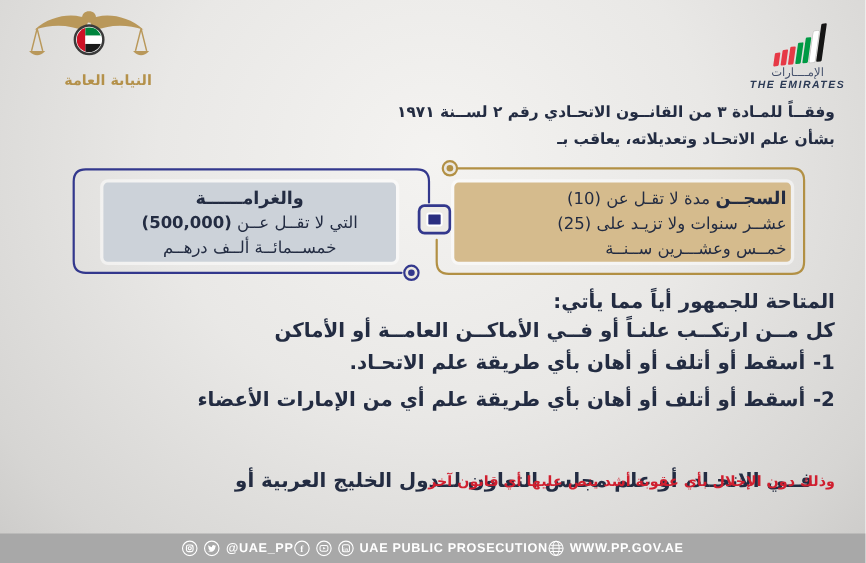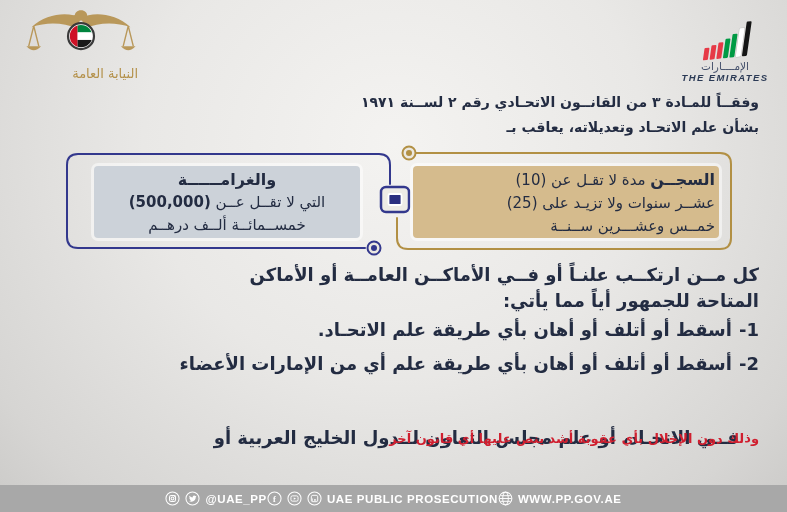--- a/index.html
+++ b/index.html
@@ -6,21 +6,21 @@
   .page{
     position:relative;width:787px;height:512px;overflow:hidden;
     background:radial-gradient(ellipse at 50% 28%, #f4f3f1 0%, #e9e8e6 45%, #d6d5d3 85%, #cbcac8 100%);
     font-family:"DejaVu Sans",sans-serif;
   }
   .ar{direction:rtl;text-align:right;font-family:"DejaVu Sans",sans-serif;}
   .bold{font-weight:bold;}
 
   
   .pp-logo{position:absolute;left:24px;top:8px;width:114px;text-align:center;}
-  .pp-logo-label{font-size:13px;font-weight:normal;color:#b4914a;line-height:14px;margin-top:1px;}
+  .pp-logo-label{font-size:13px;font-weight:bold;color:#b4914a;line-height:14px;margin-top:1px;}
   .emirates-logo{position:absolute;right:12px;top:16px;width:100px;text-align:center;}
   .em-bars{height:42px;display:flex;align-items:flex-end;justify-content:center;gap:2px;transform:rotate(-6deg);}
   .em-bar{width:5px;transform:skewX(-14deg);border-radius:1px;}
   .em-bar.b5{box-shadow:0 0 0 0.6px #c6c5c3;}
   .em-ar{font-size:10.5px;color:#44506b;line-height:12px;margin-top:2px;direction:rtl;}
   .em-en{font-size:9.5px;font-weight:bold;letter-spacing:1.4px;color:#2b3a55;font-family:"Liberation Sans",sans-serif;line-height:12px;font-style:italic;}
 
   
   .intro{position:absolute;top:90px;right:28px;left:30px;font-size:14px;line-height:25px;font-weight:bold;color:#232c42;}
 
@@ -133,22 +133,22 @@
     <div>خمــس وعشـــرين ســنــة</div>
   </div>
 
   <div class="box box-fine ar">
     <div class="kw">والغرامــــــة</div>
     <div><span>التي لا تقــل عــن </span><span class="bold">(500,000)</span></div>
     <div>خمســمائــة ألــف درهــم</div>
   </div>
 
   <div class="body-text ar">
+    <div>المتاحة للجمهور أياً مما يأتي:</div>
     <div>كل مــن ارتكــب علنـاً أو فــي الأماكــن العامــة أو الأماكن</div>
-    <div>المتاحة للجمهور أياً مما يأتي:</div>
     <div class="item">
       <span class="marker">1-</span><span>أسقط أو أتلف أو أهان بأي طريقة علم الاتحـاد.</span>
     </div>
     <div class="item item2">
       <div><span class="marker">2-</span><span>أسقط أو أتلف أو أهان بأي طريقة علم أي من الإمارات الأعضاء</span></div>
       <div class="cont">فــي الاتحـاد، أو علم مجلس التعاون لــدول الخليج العربية أو</div>
       <div class="cont">علم أي من الدول الأخرى.</div>
     </div>
   </div>
 

